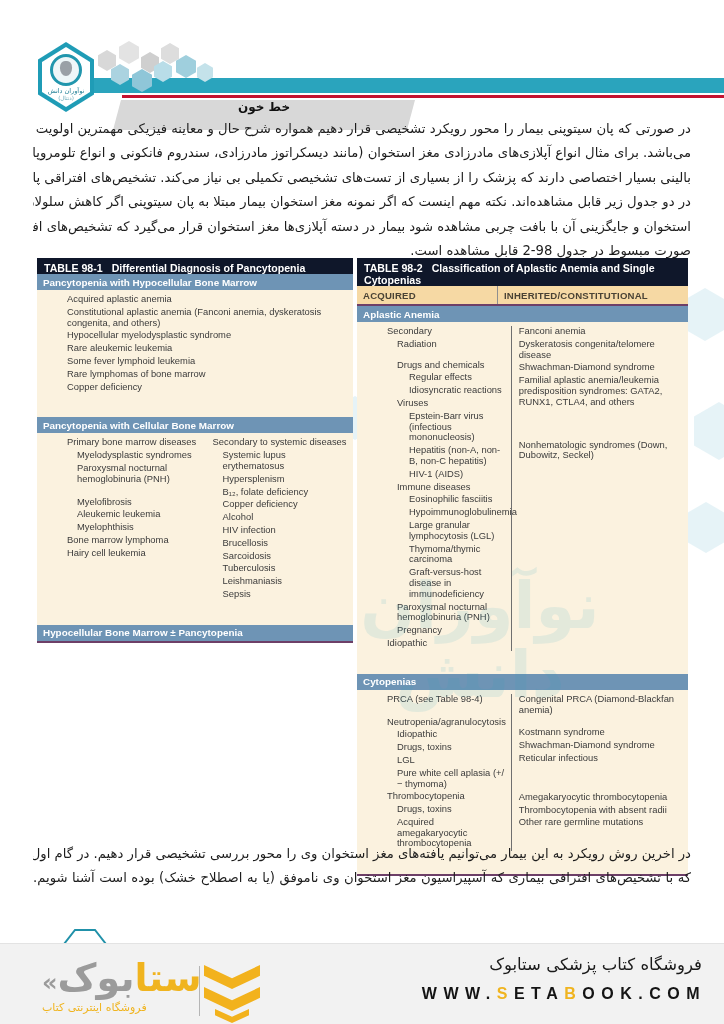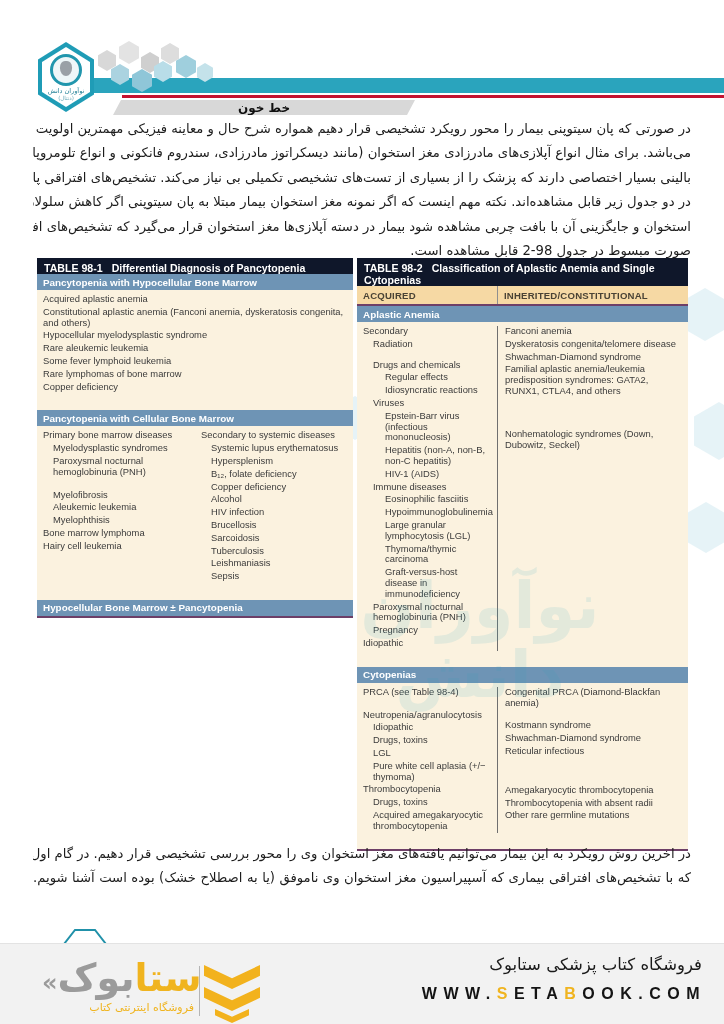--- a/index.html
+++ b/index.html
@@ -2,23 +2,23 @@
 <html><head>
 <meta charset="utf-8">
 <style>
   html,body{margin:0;padding:0;background:#fff;}
   .page{position:relative;width:724px;height:1024px;background:#ffffff;overflow:hidden;
         font-family:"Liberation Sans",sans-serif;}
 
   
   .teal-band{position:absolute;left:86px;top:78px;right:0;height:15px;background:#2aa4bd;z-index:1;}
   .red-line{position:absolute;left:122px;top:95px;right:0;height:3px;background:#c41230;z-index:1;}
-  .gray-banner{position:absolute;left:113px;top:100px;width:302px;height:15px;background:#d8d8d8;
+  .gray-banner{position:absolute;left:113px;top:100px;width:302px;height:30px;background:#d8d8d8;
                clip-path:polygon(8px 0,100% 0,calc(100% - 8px) 100%,0 100%);z-index:2;
-               display:flex;align-items:center;justify-content:center;}
+               display:flex;justify-content:center;}
   .gray-banner span{font-size:12px;font-weight:bold;color:#101010;direction:rtl;
                     font-family:"DejaVu Sans","Liberation Sans",sans-serif;}
   .hex{position:absolute;clip-path:polygon(50% 0,100% 25%,100% 75%,50% 100%,0 75%,0 25%);z-index:2;}
   .logo-hex{position:absolute;left:38px;top:42px;width:56px;height:70px;background:#1f9cb6;
             clip-path:polygon(50% 0,100% 25%,100% 75%,50% 100%,0 75%,0 25%);z-index:4;}
   .logo-hex-inner{position:absolute;left:42px;top:47px;width:48px;height:60px;background:#fff;
             clip-path:polygon(50% 0,100% 25%,100% 75%,50% 100%,0 75%,0 25%);z-index:5;
             display:flex;flex-direction:column;align-items:center;justify-content:center;}
   .logo-circle{width:26px;height:26px;border:3px solid #2196ad;border-radius:50%;background:#eef6f8;}
   .logo-circle .tooth{display:block;width:12px;height:15px;background:#9aa0a6;
@@ -40,21 +40,21 @@
   
   .med-table{position:absolute;top:258px;background:#fbf2df;border-bottom:2.5px solid #6d3f67;z-index:1;}
   #table1{left:37px;width:316px;}
   #table2{left:357px;width:331px;}
   .t-title{background:#0f172a;color:#fff;font-weight:bold;font-size:10.6px;padding:4px 7px 0;line-height:12px;}
   .t-title-label{margin-right:9px;}
   .t-colhdr{display:grid;grid-template-columns:42.3% 57.7%;background:#f6d9a4;border-bottom:2px solid #6d3f67;}
   .t-colhdr div{font-size:9.6px;font-weight:bold;color:#4a4335;padding:4px 6px 3px;letter-spacing:.2px;}
   .t-colhdr div + div{border-left:1px solid #8f8f8f;}
   .t-sechdr{background:#6e94b5;color:#fff;font-weight:bold;font-size:9.9px;padding:2.5px 6px;line-height:11px;}
-  .t-body{padding:4px 6px 16px;}
+  .t-body{padding:4px 6px 23px;margin-left:24px;}
   .t-cols{display:grid;}
   .split-52{grid-template-columns:52% 48%;}
   .split-42{grid-template-columns:42.3% 57.7%;}
   .divided > .t-col:first-child{border-right:1px solid #6f6f6f;padding-right:5px;}
   .divided > .t-col + .t-col{padding-left:7px;}
   .t-item{font-size:9.4px;line-height:10.8px;color:#3b3b3b;margin-bottom:2px;}
   .t-item.ind1{padding-left:10px;}
   .t-item.ind2{padding-left:22px;}
   .t-item.italic{font-style:italic;}
 
@@ -71,21 +71,21 @@
                font-family:"DejaVu Sans","Liberation Sans",sans-serif;}
   .store-url{position:absolute;right:18px;top:985px;font-size:16px;font-weight:bold;letter-spacing:6.5px;
              color:#141414;z-index:2;font-family:"Liberation Sans",sans-serif;}
   .store-url .accent{color:#f0b41f;}
   .brand-wordmark{position:absolute;left:42px;top:952px;width:152px;height:46px;z-index:2;direction:ltr;
                   display:flex;align-items:flex-end;justify-content:space-between;
                   font-family:"DejaVu Sans","Liberation Sans",sans-serif;font-weight:bold;}
   .brand-guillemet{font-size:24px;color:#9b9b9b;line-height:30px;}
   .brand-gray{font-size:38px;color:#9b9b9b;line-height:40px;}
   .brand-accent{font-size:38px;color:#f0b41f;line-height:40px;}
-  .brand-tagline{position:absolute;left:42px;top:1001px;width:152px;text-align:right;font-size:11px;
+  .brand-tagline{position:absolute;left:42px;top:1001px;width:152px;text-align:left;font-size:11px;
                  color:#f0b41f;direction:rtl;z-index:2;font-family:"DejaVu Sans","Liberation Sans",sans-serif;}
   .brand-divider{position:absolute;left:199px;top:966px;width:1px;height:50px;background:#b5b5b5;z-index:2;}
   .chev{position:absolute;background:#f2b21d;z-index:2;
         clip-path:polygon(0 0,50% 55%,100% 0,100% 45%,50% 100%,0 45%);}
 </style>
 </head>
 <body>
 
 <div class="page">
 

